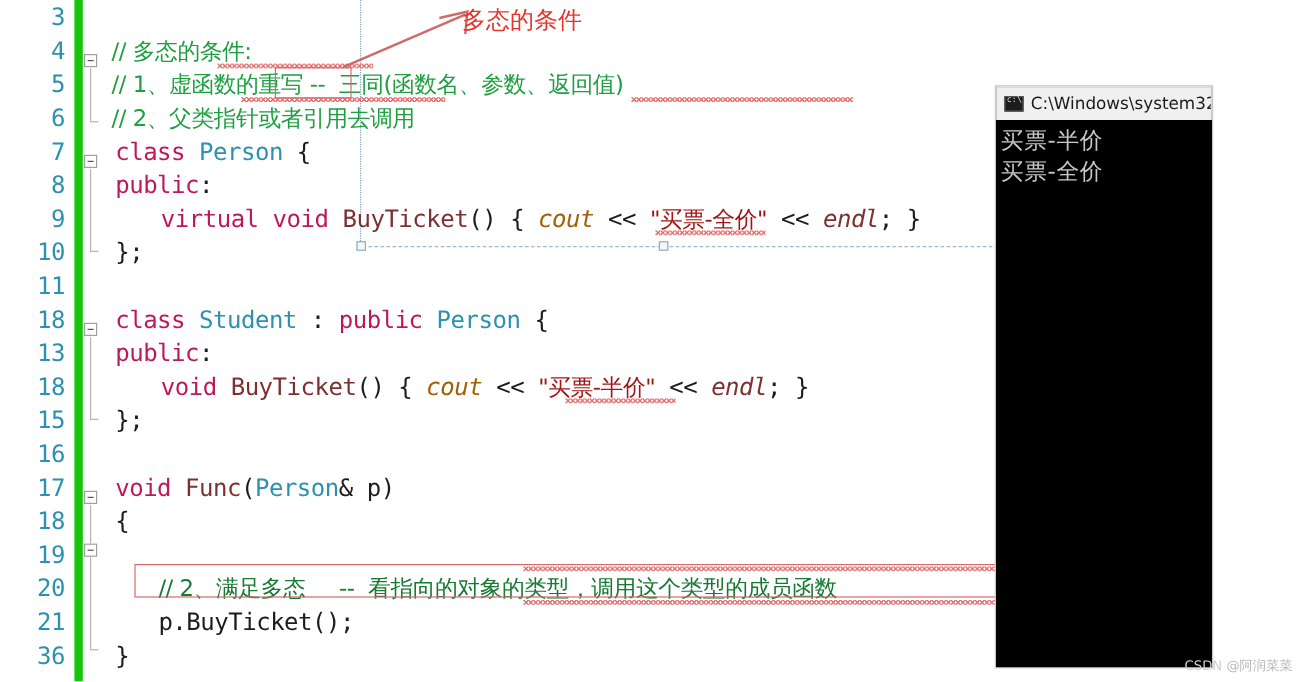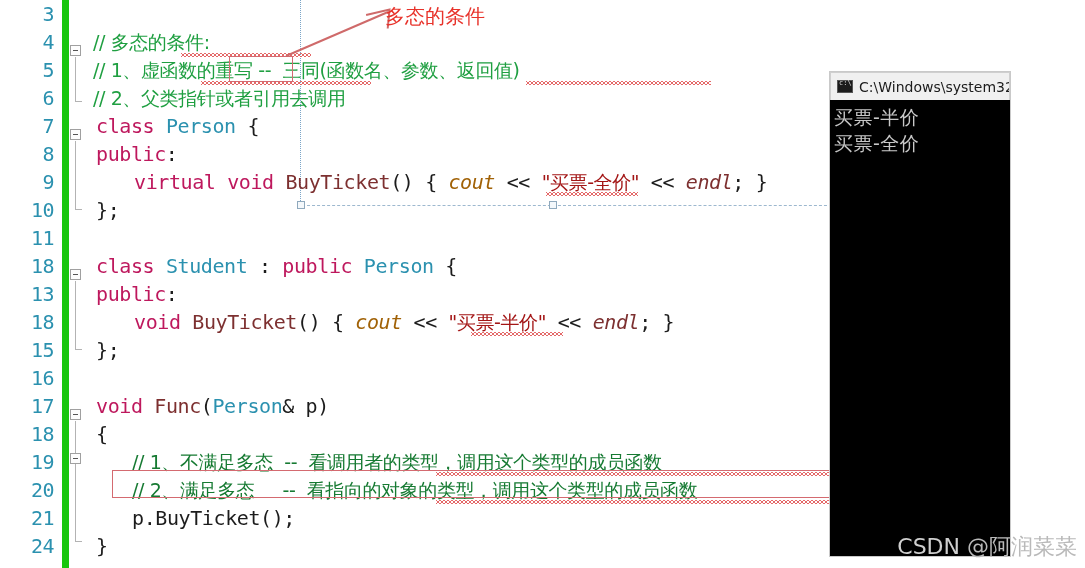--- a/index.html
+++ b/index.html
@@ -216,21 +216,21 @@
     white-space: nowrap;
     letter-spacing: 0.5px;
   }
 
   
   #watermark {
     position: absolute;
     right: 8px; bottom: 6px;
     color: #cfcfcf;
     font-family: "DejaVu Sans", "Liberation Sans", sans-serif;
-    font-size: 22px;
+    font-size: 11px;
     white-space: nowrap;
     z-index: 40;
   }
   #watermark .wm-dark { color: #b9b9b9; }
 </style>
 </head>
 <body>
 
 <div id="editor">
 
@@ -247,21 +247,21 @@
     <div class="lineno" style="top:252px">18</div>
     <div class="lineno" style="top:280px">13</div>
     <div class="lineno" style="top:308px">18</div>
     <div class="lineno" style="top:336px">15</div>
     <div class="lineno" style="top:364px">16</div>
     <div class="lineno" style="top:392px">17</div>
     <div class="lineno" style="top:420px">18</div>
     <div class="lineno" style="top:448px">19</div>
     <div class="lineno" style="top:476px">20</div>
     <div class="lineno" style="top:504px">21</div>
-    <div class="lineno" style="top:532px">24</div>
+    <div class="lineno" style="top:532px">36</div>
   </div>
 
   <div class="changebar"></div>
 
   <div class="outline-margin">
 
     <div class="fold-box" style="top:45px"></div>
     <div class="fold-line" style="top:57px; height:44px"></div>
     <div class="fold-foot" style="top:101px"></div>
 
@@ -317,21 +317,20 @@
     <div class="squig" style="left:375px; top:332px; width:92px"></div>
 
     <div class="cline" style="top:336px"><span class="plain">};</span></div>
 
     <div class="cline" style="top:364px"></div>
 
     <div class="cline" style="top:392px"><span class="kw">void</span><span class="plain"> </span><span class="fn">Func</span><span class="plain">(</span><span class="type">Person</span><span class="plain">&amp; p)</span></div>
 
     <div class="cline" style="top:420px"><span class="plain">{</span></div>
 
-    <div class="cline" style="top:448px; left:36px"><span class="cmt-dk cjk">// 1、不满足多态  --  看调用者的类型，调用这个类型的成员函数</span></div>
     <div class="squig" style="left:340px; top:472px; width:400px"></div>
 
     <div class="cline" style="top:476px; left:36px"><span class="cmt-dk cjk">// 2、满足多态     --  看指向的对象的类型，调用这个类型的成员函数</span></div>
     <div class="squig" style="left:340px; top:500px; width:410px"></div>
 
     <div class="cline" style="top:504px; left:36px"><span class="it" style="font-style:normal;color:#1c1c1c">p.BuyTicket();</span></div>
 
     <div class="cline" style="top:532px"><span class="plain">}</span></div>
   </div>
 

